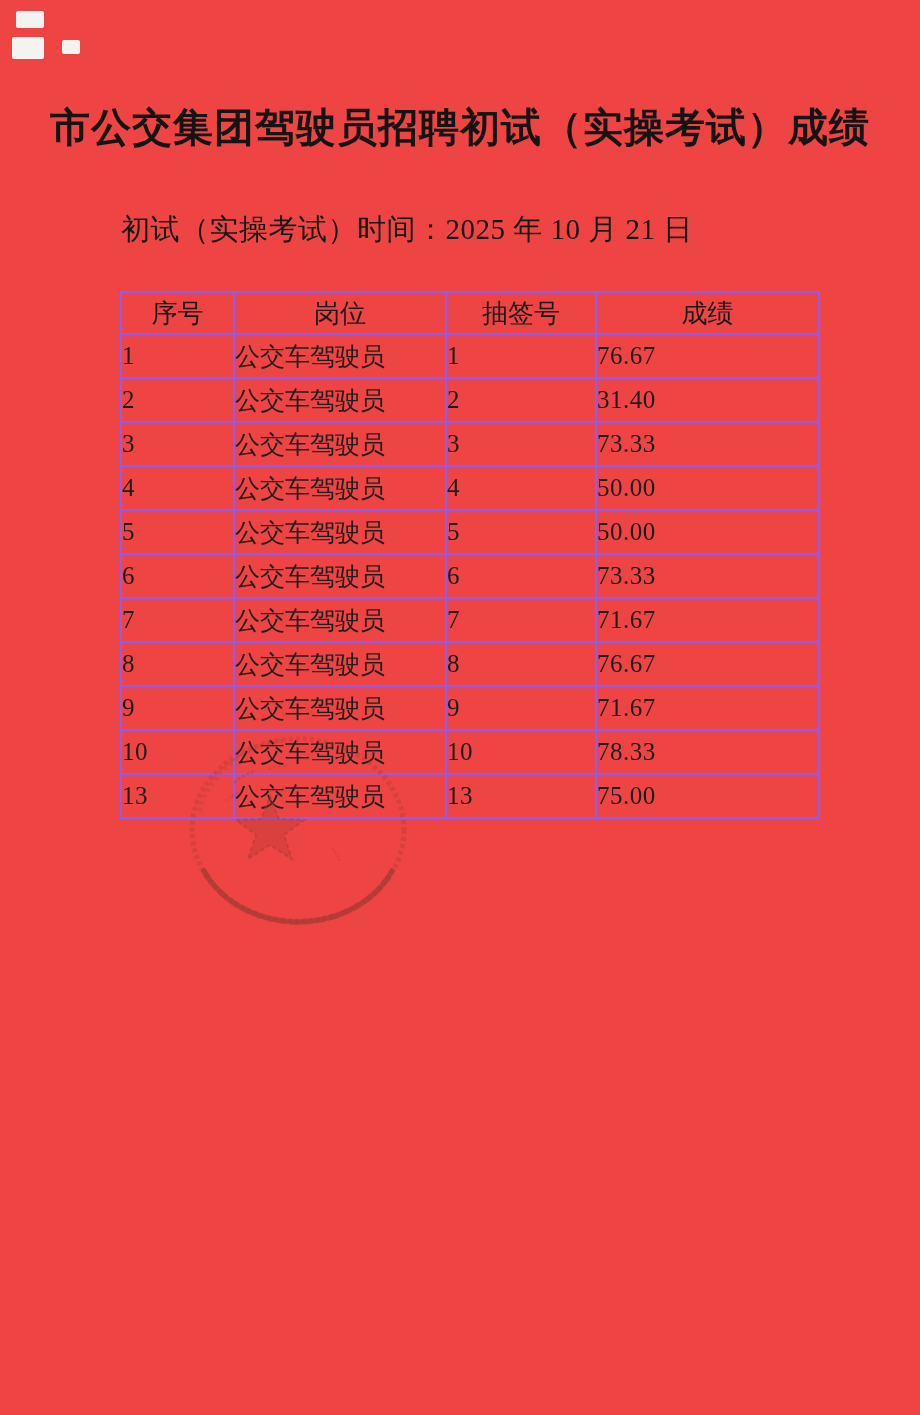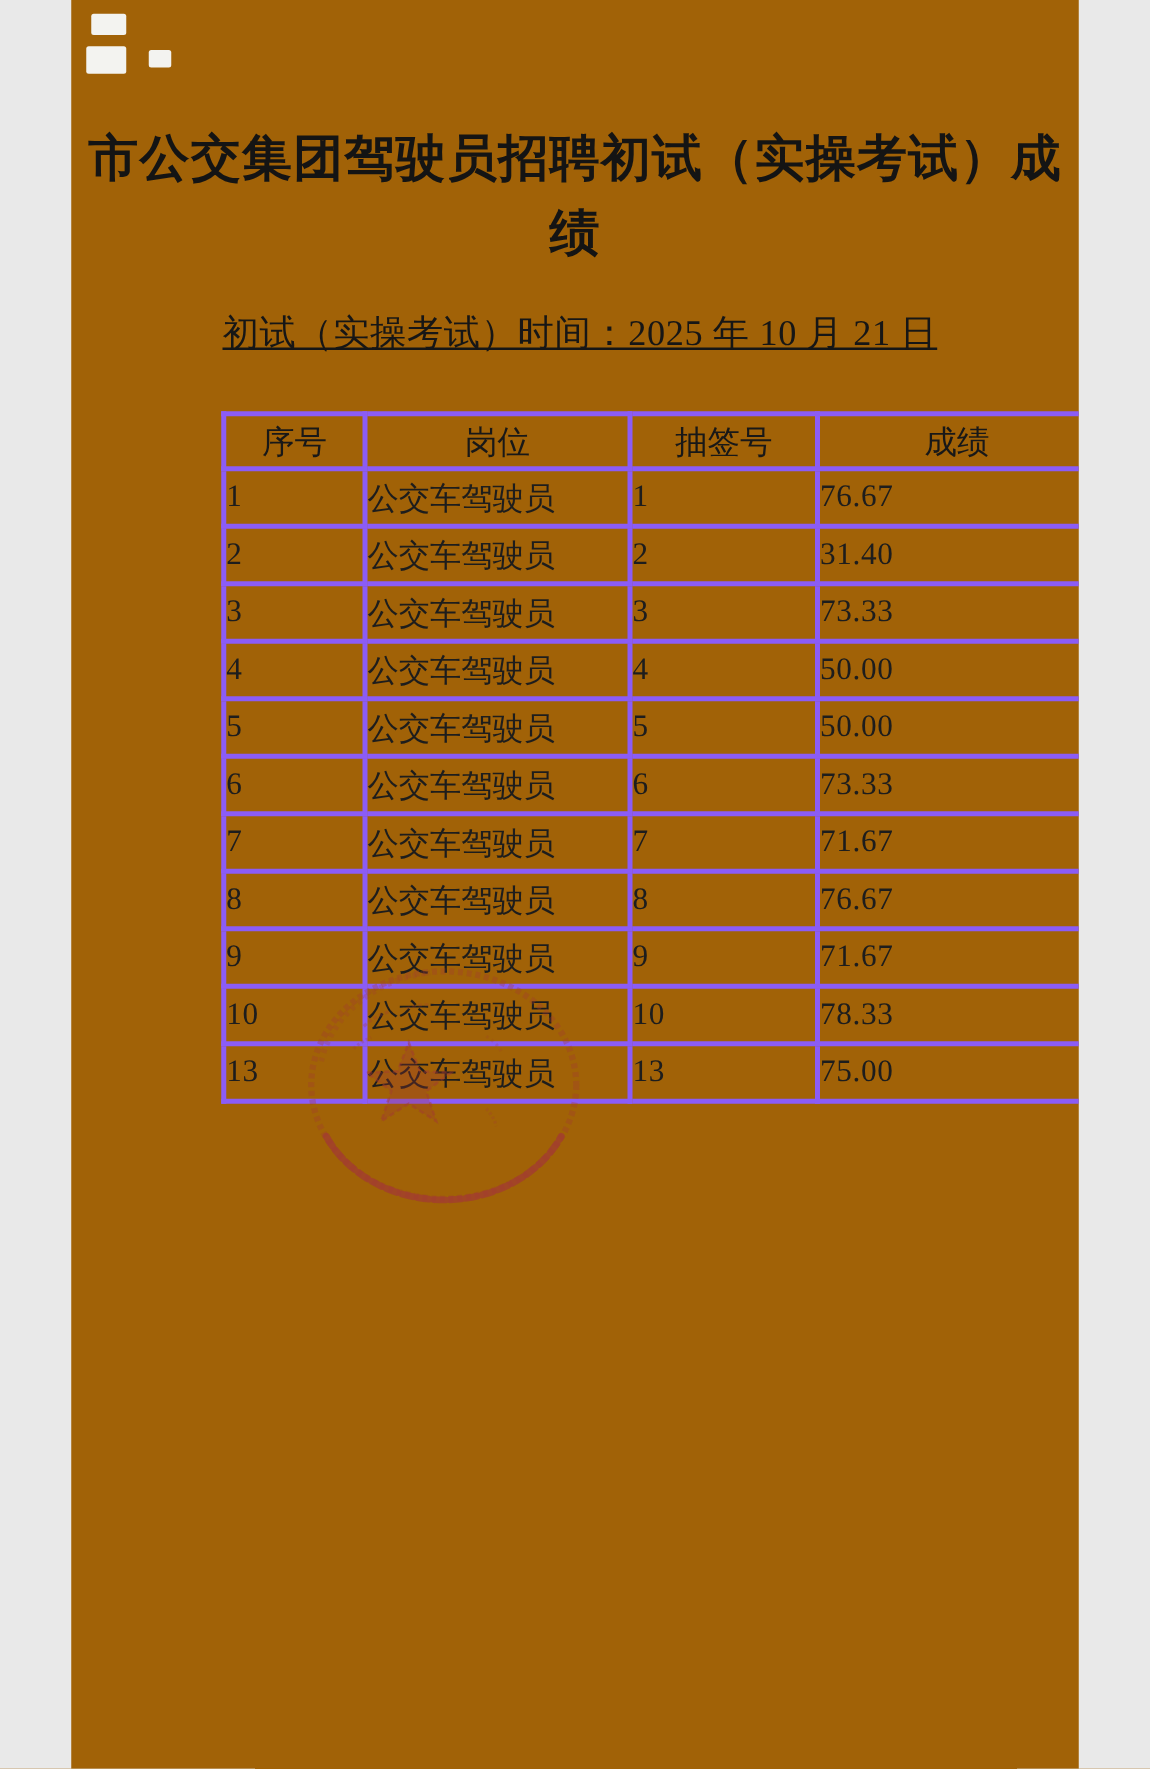--- a/index.html
+++ b/index.html
@@ -1,22 +1,22 @@
 <!DOCTYPE html>
 <html style="--seal-color: #a23a33;"><head>
 <meta charset="utf-8">
 <style>
   html, body { margin: 0; padding: 0; }
   body { background: #e9e9e9; }
   .page {
     position: relative;
-    width: 806px;
+    width: 920px;
     height: 1415px;
     margin: 0 auto;
-    background: #a16207;
+    background: #ef4444;
     overflow: hidden;
     font-family: "Liberation Serif", serif;
     color: #1b1b1b;
   }
   
   .artifact {
     position: absolute;
     background: #f3f3f0;
     border-radius: 2px;
   }
@@ -28,39 +28,38 @@
     padding-top: 97px;
     text-align: center;
     font-family: "Liberation Sans", sans-serif;
     font-weight: bold;
     font-size: 40px;
     line-height: 60px;
     color: #141414;
     letter-spacing: 1px;
   }
   .dateline {
-    margin: 34px 0 0 121px;
+    margin: 56px 0 0 121px;
     font-size: 29px;
     line-height: 33px;
     color: #161616;
     letter-spacing: 0.5px;
-    text-decoration: underline;
   }
   .table-wrap {
     position: relative;
     margin: 45px 0 0 120px;
     width: 698px;
   }
   table.score {
     border-collapse: collapse;
     width: 698px;
     table-layout: fixed;
   }
   table.score th, table.score td {
-    border: 4px solid #8b5cf6;
+    border: 2px solid #8b5cf6;
     vertical-align: middle;
     padding: 0;
     font-weight: normal;
     overflow: hidden;
     white-space: nowrap;
   }
   table.score th { height: 40px; font-size: 26px; color: #181818; }
   table.score td { height: 42px; font-size: 25px; color: #1d1d1d; }
   td.num { font-size: 24px; letter-spacing: 0.5px; }
 

